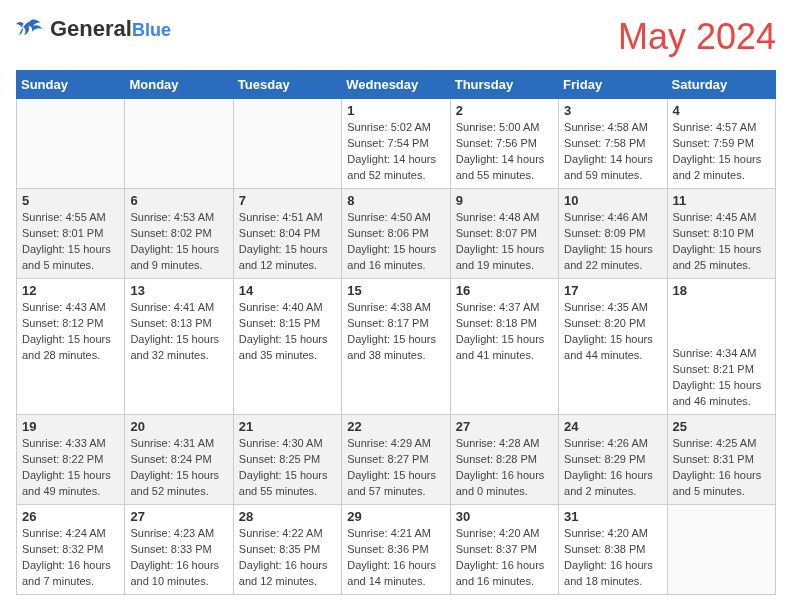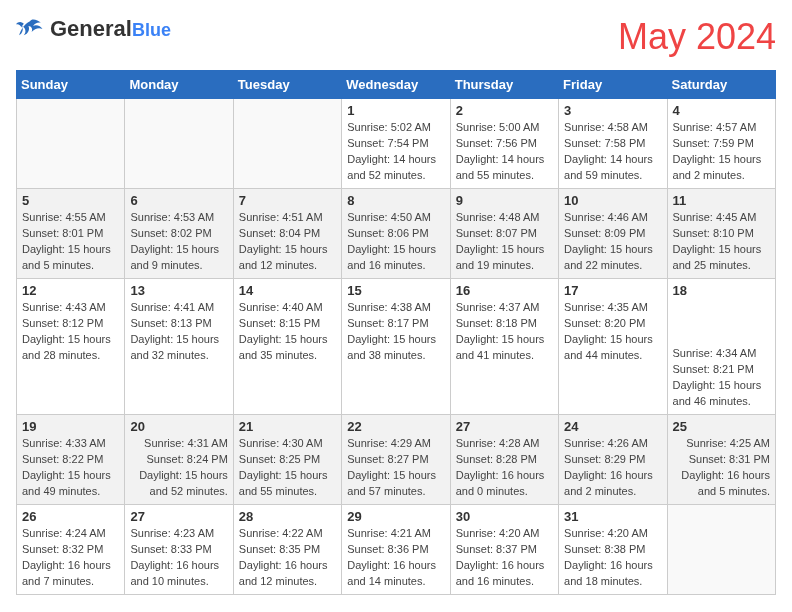--- a/index.html
+++ b/index.html
@@ -240,21 +240,21 @@
       <tr>
         <td>
           <span class="day-number">19</span>
           <div class="day-info" style="white-space: pre-line;">Sunrise: 4:33 AM
 Sunset: 8:22 PM
 Daylight: 15 hours
 and 49 minutes.</div>
         </td>
         <td>
           <span class="day-number">20</span>
-          <div class="day-info" style="white-space: pre-line; text-align: right;">Sunrise: 4:31 AM
+          <div class="day-info" style="white-space: pre-line;">Sunrise: 4:31 AM
 Sunset: 8:24 PM
 Daylight: 15 hours
 and 52 minutes.</div>
         </td>
         <td>
           <span class="day-number">21</span>
           <div class="day-info" style="white-space: pre-line;">Sunrise: 4:30 AM
 Sunset: 8:25 PM
 Daylight: 15 hours
 and 55 minutes.</div>
@@ -275,21 +275,21 @@
         </td>
         <td>
           <span class="day-number">24</span>
           <div class="day-info" style="white-space: pre-line;">Sunrise: 4:26 AM
 Sunset: 8:29 PM
 Daylight: 16 hours
 and 2 minutes.</div>
         </td>
         <td>
           <span class="day-number">25</span>
-          <div class="day-info" style="white-space: pre-line; text-align: right;">Sunrise: 4:25 AM
+          <div class="day-info" style="white-space: pre-line;">Sunrise: 4:25 AM
 Sunset: 8:31 PM
 Daylight: 16 hours
 and 5 minutes.</div>
         </td>
       </tr>
       <tr>
         <td>
           <span class="day-number">26</span>
           <div class="day-info" style="white-space: pre-line;">Sunrise: 4:24 AM
 Sunset: 8:32 PM

